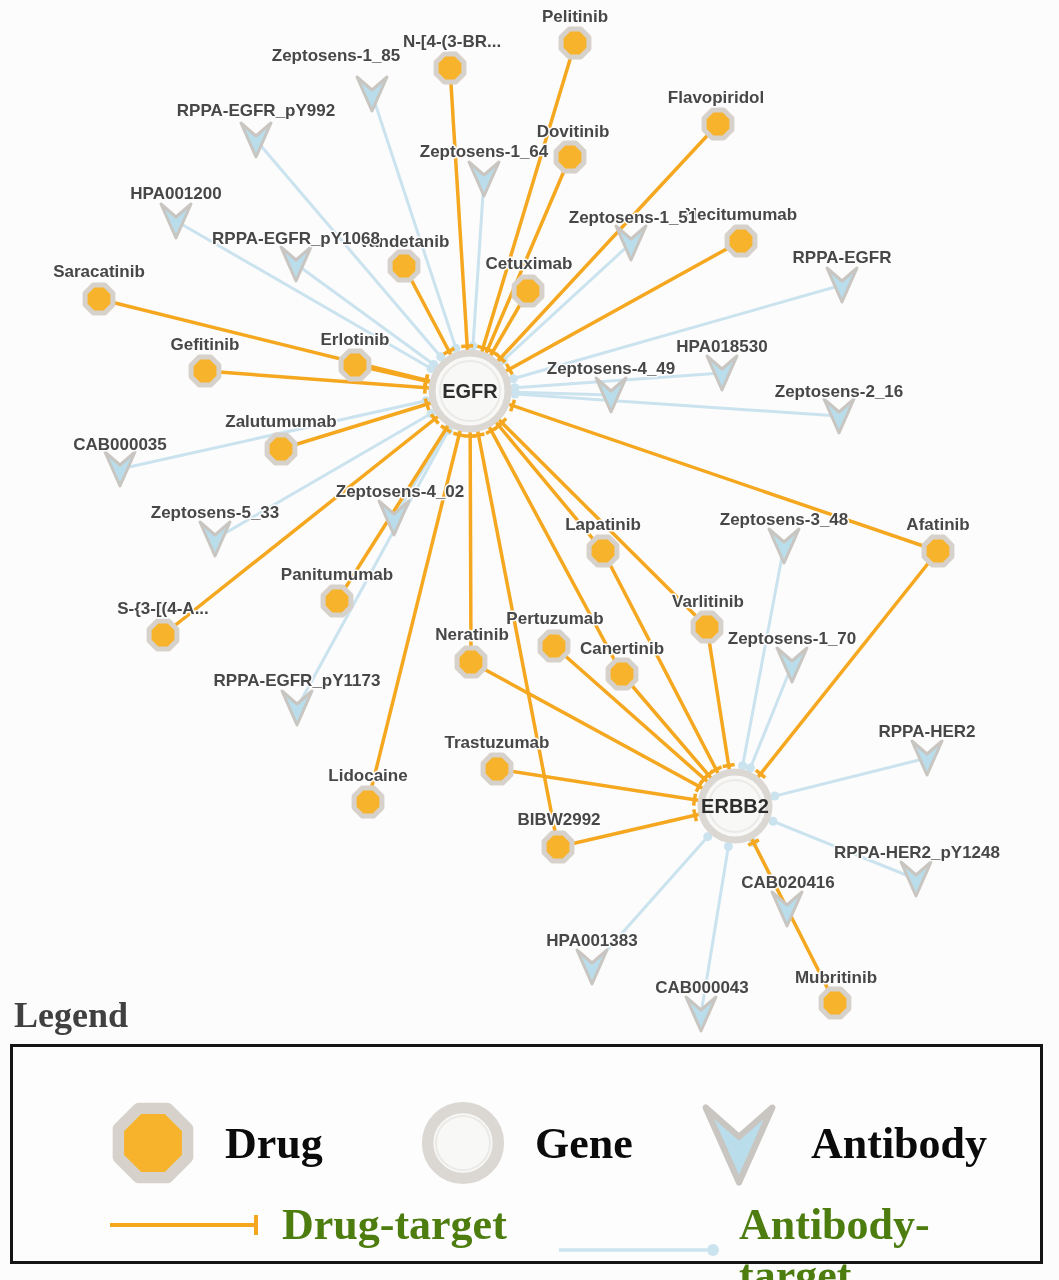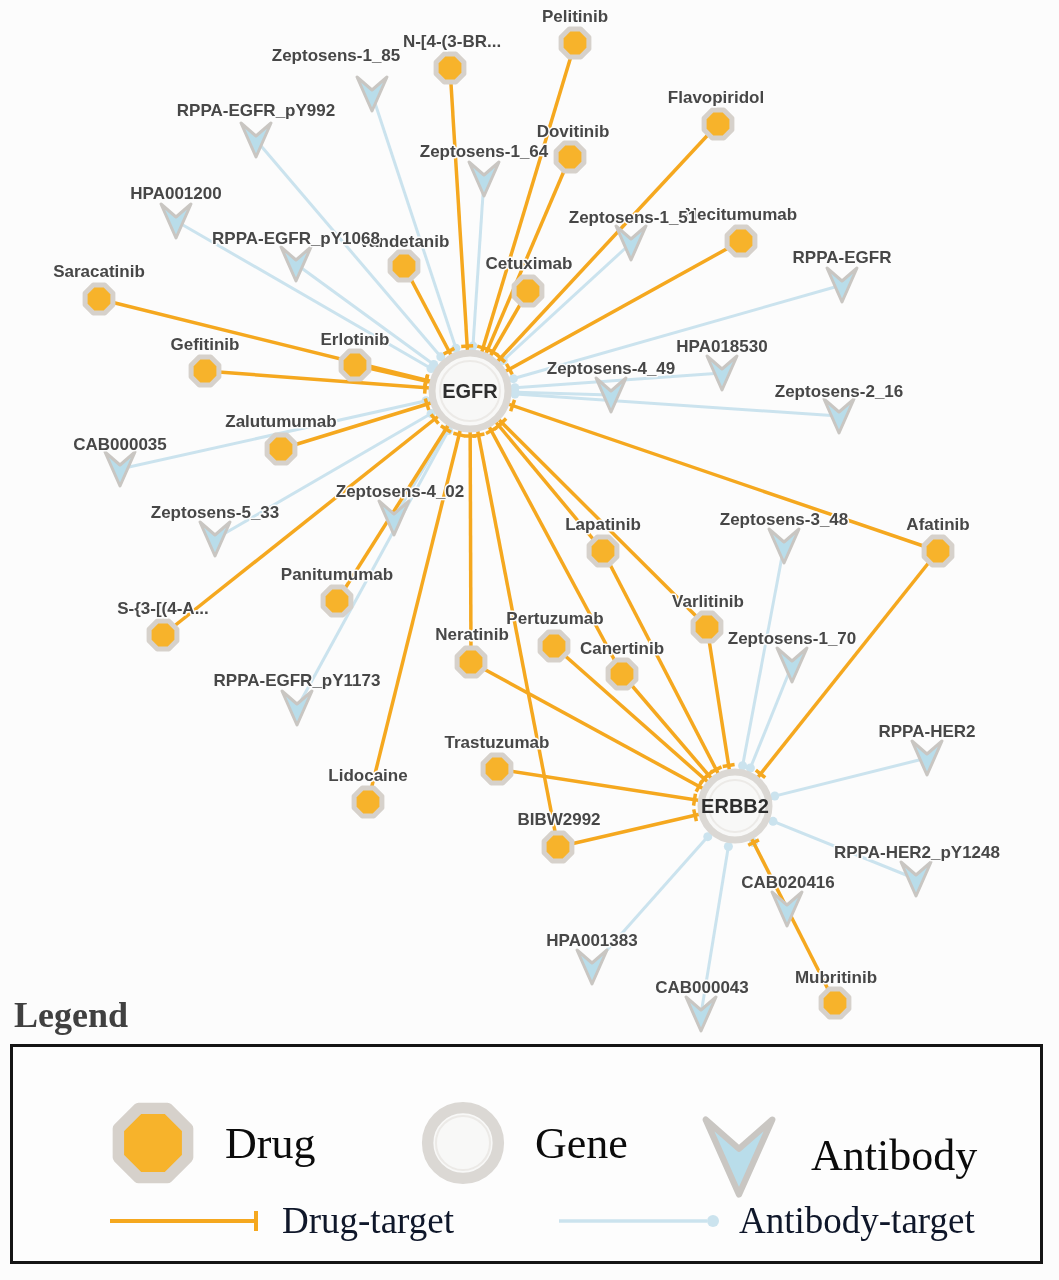--- a/index.html
+++ b/index.html
@@ -14,29 +14,29 @@
   }
   .gene-label{
     font-family:"Liberation Sans",sans-serif;font-size:20px;font-weight:bold;fill:#2E2E2E;
   }
   .legend-title{
     position:absolute;left:14px;top:994px;
     font-family:"Liberation Serif",serif;font-weight:bold;font-size:36px;color:#404040;
   }
   .legend-box{
     position:absolute;left:10px;top:1044px;width:1033px;height:220px;
-    border:3px solid #151515;background:#FDFDFD;box-sizing:border-box;
+    border:3px solid #151515;background:#FDFDFD;box-sizing:border-box;font-weight:bold;
   }
   .legend-item{position:absolute;display:flex;align-items:center;}
   .legend-item svg{flex:0 0 auto;}
   .legend-label{
     font-family:"Liberation Serif",serif;font-size:44px;color:#0B0B0B;margin-left:20px;
   }
   .legend-edge-label{
-    font-family:"Liberation Serif",serif;font-size:37px;color:#0f172a;margin-left:14px;
+    font-family:"Liberation Serif",serif;font-size:44px;color:#4d7c0f;margin-left:14px;
   }
 </style>
 </head>
 <body>
 
 <svg id="network-svg" width="1059" height="1280" viewBox="0 0 1059 1280">
     <g>
       <g>
         <line x1="372" y1="94" x2="470" y2="391" stroke="#CBE3EE" stroke-width="3"></line>
         <circle cx="455.89931211056887" cy="348.2662826208057" r="4.5" fill="#CBE3EE"></circle>
@@ -442,21 +442,21 @@
   </div>
 
   <div class="legend-item" style="left:398px;top:44px;text-align:center;">
     <svg width="104" height="104" viewBox="0 0 100 100">
       <circle cx="50" cy="50" r="34" fill="#F8F8F7" stroke="#DBD8D4" stroke-width="11"></circle>
       <circle cx="50" cy="50" r="26" fill="none" stroke="#ECEAE7" stroke-width="2"></circle>
     </svg>
     <span class="legend-label">Gene</span>
   </div>
 
-  <div class="legend-item" style="left:674px;top:56px;justify-content:center;">
+  <div class="legend-item" style="left:674px;top:44px;justify-content:center;">
     <svg width="104" height="104" viewBox="0 0 100 100">
       <path d="M 18 16 L 50 88 L 82 16 L 50 44 Z" fill="#B9DDEA" stroke="#C9C6C2" stroke-width="6" stroke-linejoin="round"></path>
     </svg>
     <span class="legend-label">Antibody</span>
   </div>
 
   <div class="legend-item" style="left:95px;top:152px;">
     <svg width="160" height="28" viewBox="0 0 160 28">
       <line x1="2" y1="14" x2="146" y2="14" stroke="#F5A81F" stroke-width="4"></line>
       <line x1="148" y1="4" x2="148" y2="24" stroke="#F5A81F" stroke-width="4"></line>

